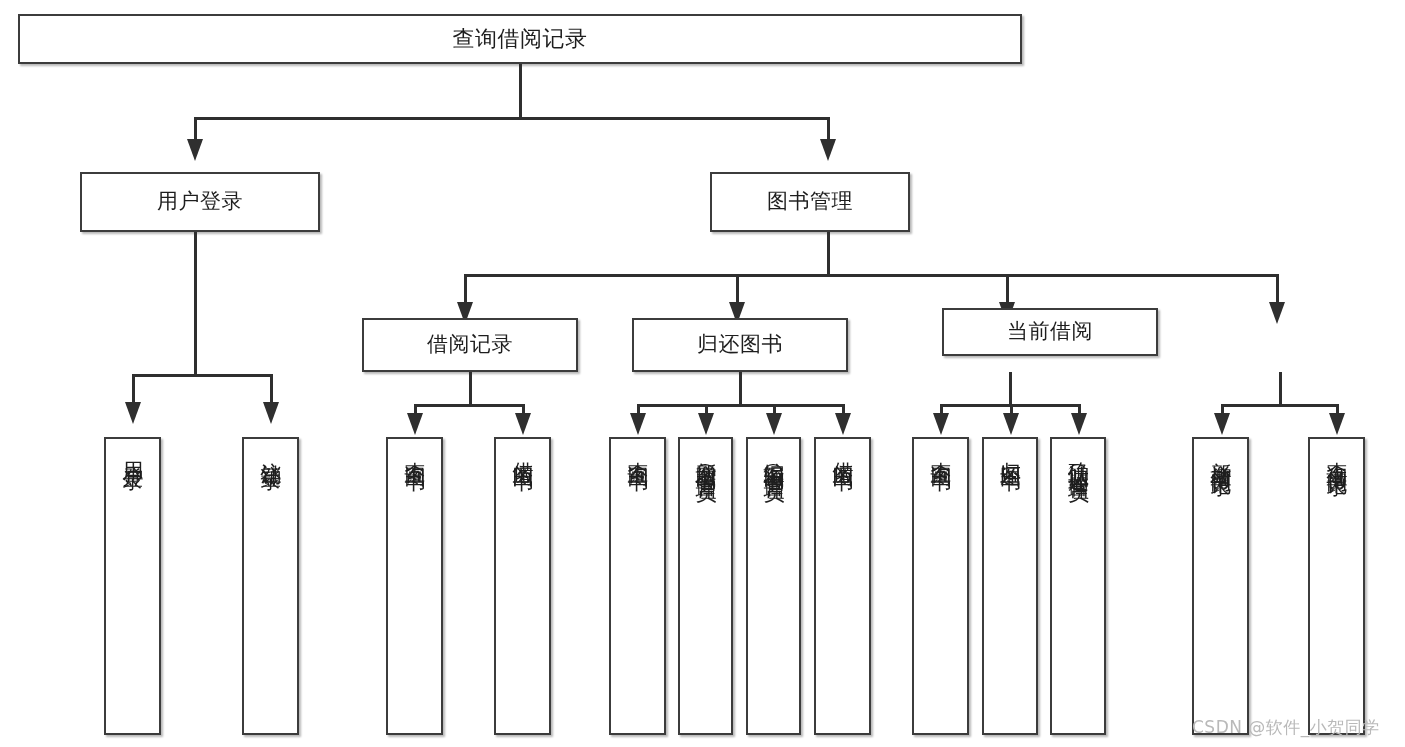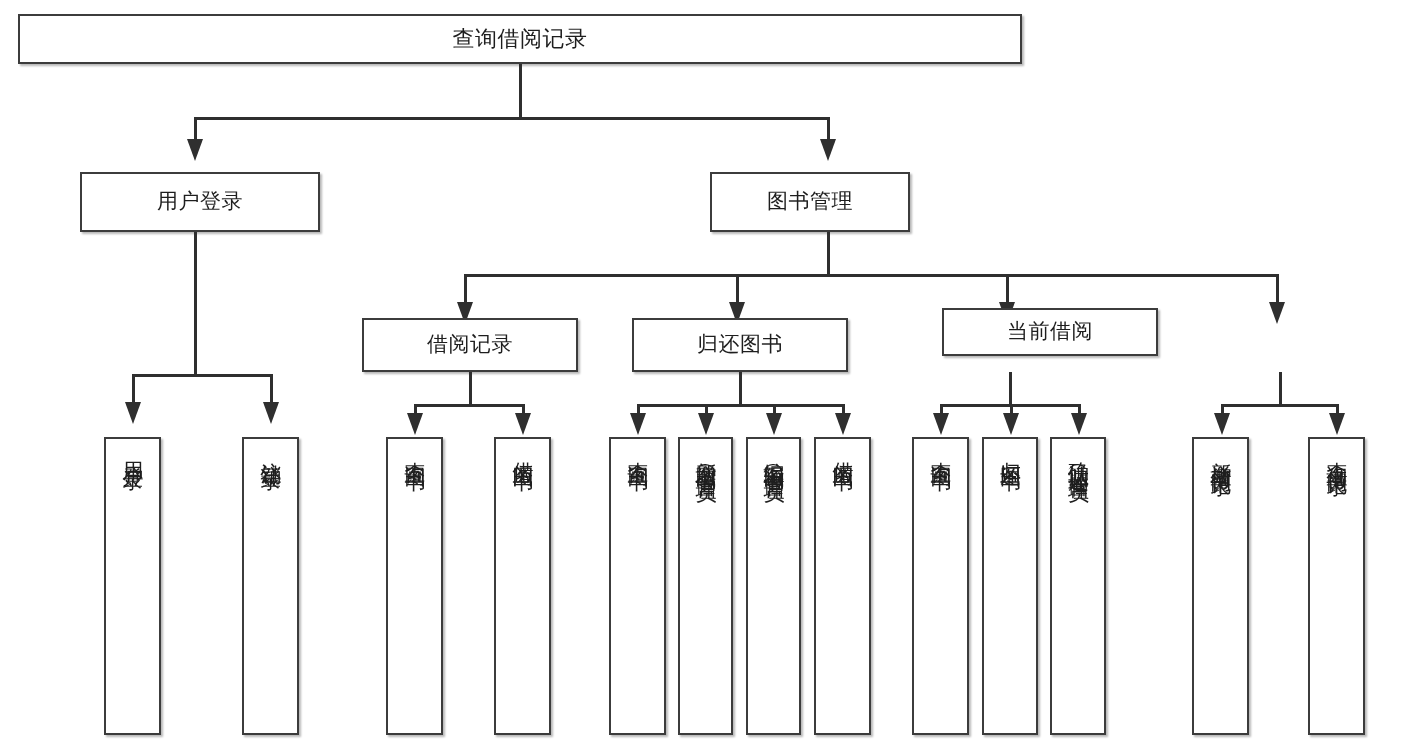--- a/index.html
+++ b/index.html
@@ -211,14 +211,15 @@
     <span class="label">确认归还（管理员）</span>
   </div>
 
   <div class="node vert" style="left:1192px; top:437px; width:57px; height:298px;">
     <span class="label">新增借阅记录</span>
   </div>
   <div class="node vert" style="left:1308px; top:437px; width:57px; height:298px;">
     <span class="label">查询借阅记录</span>
   </div>
 
+  <div id="watermark" style="left:1192px; top:716px;">CSDN @软件_小贺同学</div>
 
 </div>
 
 </body></html>

